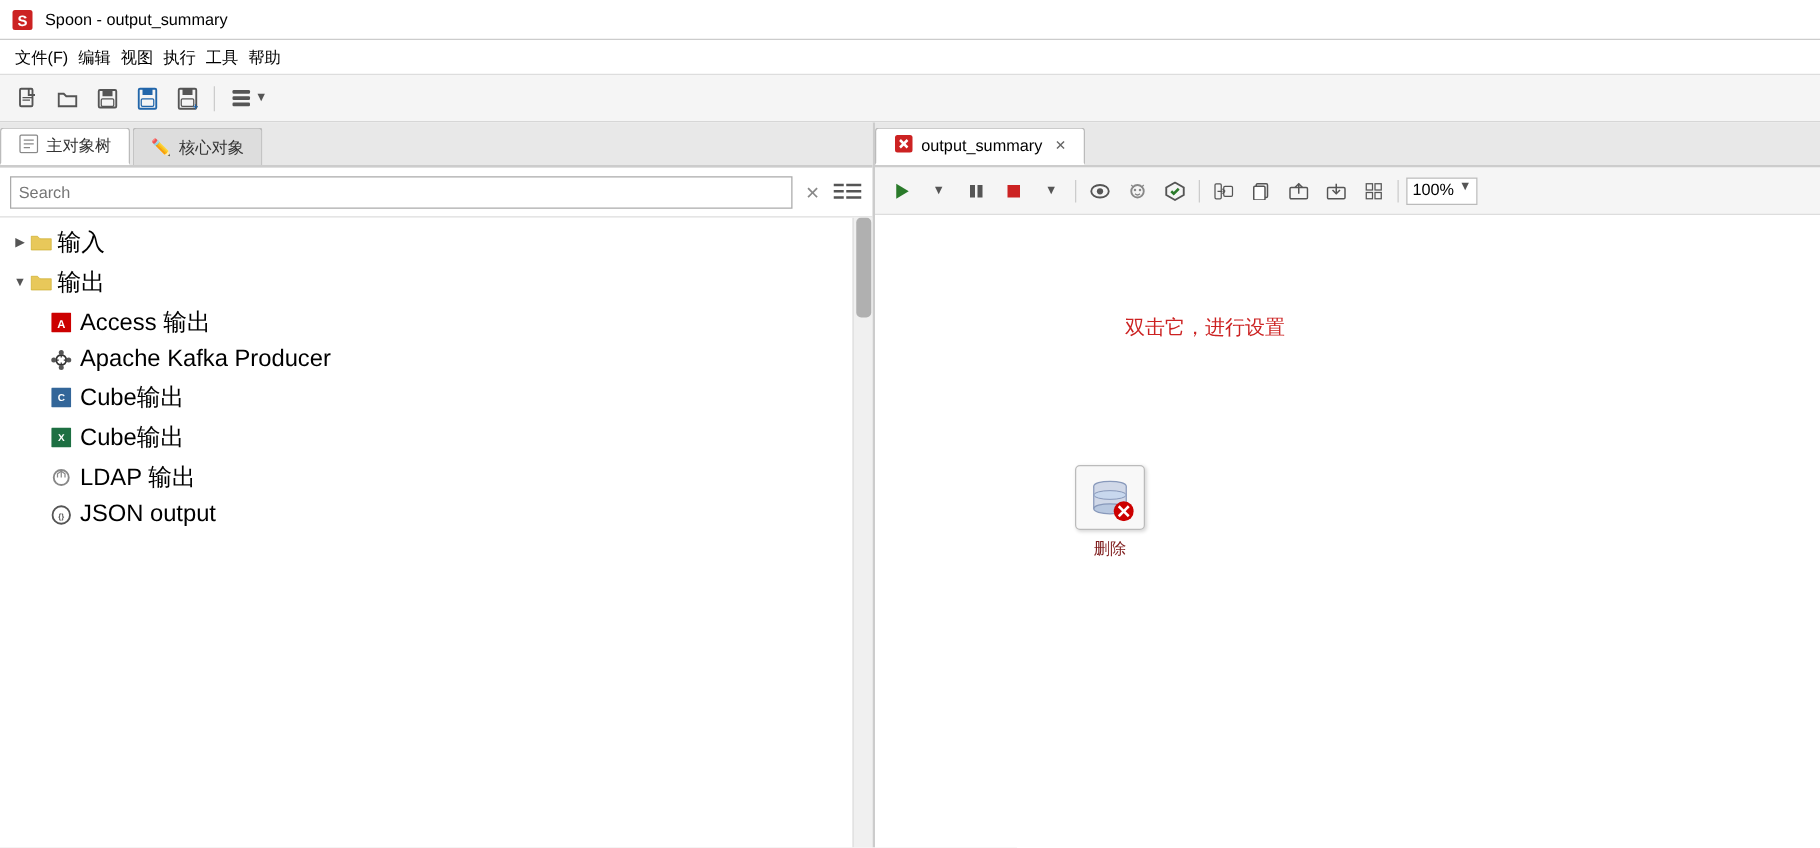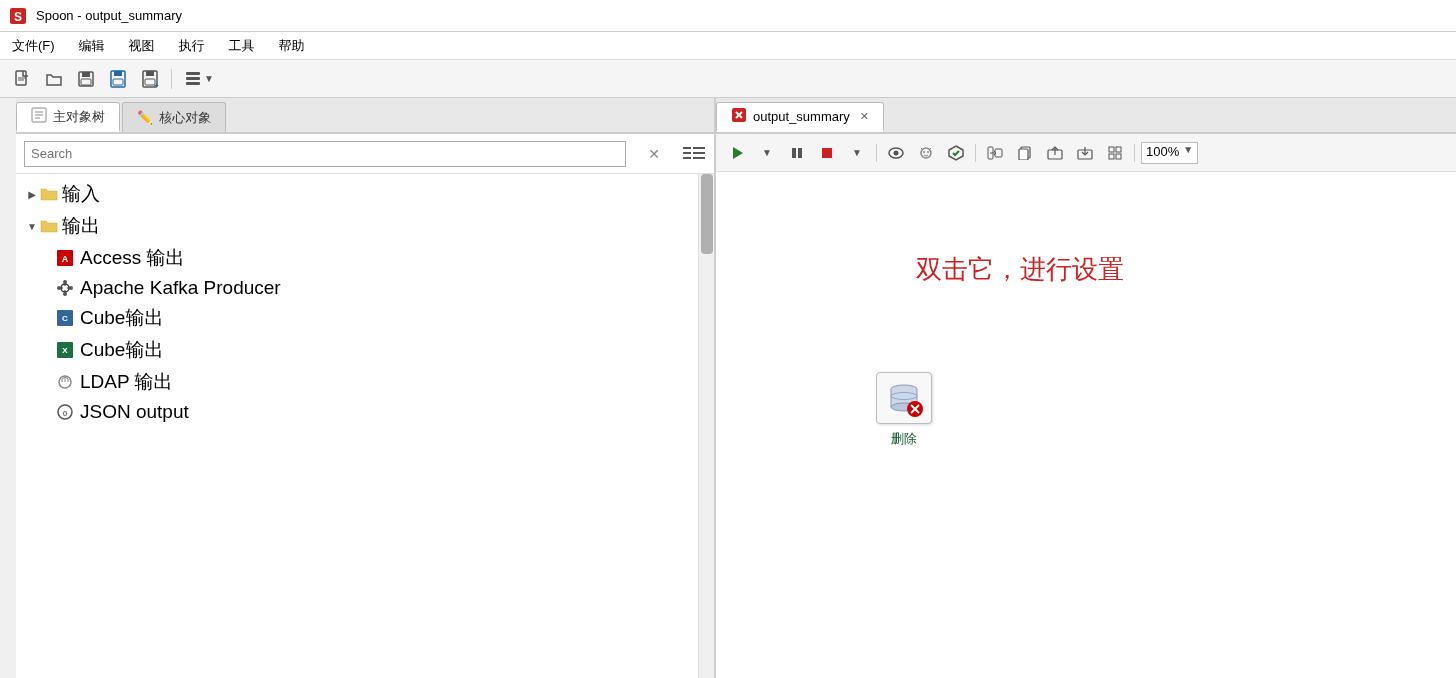--- a/index.html
+++ b/index.html
@@ -35,21 +35,20 @@
     }
 
     
     .menu-bar {
       display: flex;
       align-items: center;
       padding: 2px 8px;
       background: #fff;
       border-bottom: 1px solid #ddd;
       height: 28px;
-      gap: 16px;
     }
     .menu-item {
       font-size: 13px;
       color: #000;
       cursor: pointer;
       padding: 2px 4px;
     }
 
     
     .toolbar {
@@ -74,21 +73,20 @@
     .toolbar-separator { width: 1px; height: 20px; background: #ccc; margin: 0 3px; }
     .toolbar-dropdown {
       display: flex; align-items: center; gap: 2px; cursor: pointer;
       padding: 2px 4px; border: 1px solid transparent; border-radius: 2px;
     }
 
     
     .main-area {
       display: flex;
       height: calc(678px - 32px - 28px - 38px);
-      padding-left: 16px;
     }
 
     
     .left-panel {
       width: 700px;
       min-width: 700px;
       background: #fff;
       border-right: 2px solid #ccc;
       display: flex;
       flex-direction: column;
@@ -121,21 +119,21 @@
       border-bottom: 2px solid #fff;
       font-weight: 500;
     }
 
     
     .search-bar {
       display: flex;
       align-items: center;
       padding: 6px 8px;
       border-bottom: 1px solid #ddd;
-      gap: 18px;
+      gap: 6px;
       height: 40px;
     }
     .search-input {
       flex: 1;
       height: 26px;
       border: 1px solid #aaa;
       padding: 0 6px;
       font-size: 13px;
       outline: none;
       color: #666;
@@ -267,21 +265,21 @@
     .canvas-area {
       flex: 1;
       display: flex;
       flex-direction: column;
       align-items: flex-start;
       padding: 20px;
       position: relative;
       background: #fff;
     }
     .hint-text {
-      font-size: 26px;
+      font-size: 16px;
       color: #cc2222;
       position: absolute;
       top: 80px;
       left: 200px;
     }
     .component-block {
       position: absolute;
       top: 200px;
       left: 160px;
       display: flex;
@@ -294,21 +292,21 @@
       width: 56px; height: 52px;
       border: 1px solid #bbb;
       border-radius: 4px;
       background: #f8f8f8;
       display: flex; align-items: center; justify-content: center;
       position: relative;
       box-shadow: 1px 1px 3px rgba(0,0,0,0.15);
     }
     .component-label {
       font-size: 13px;
-      color: #14532d;
+      color: #7f1d1d;
     }
 
     
     .db-icon-svg { width: 38px; height: 38px; }
   </style>
 </head>
 <body>
 
 <div class="title-bar">
   <div class="title-bar-icon">

